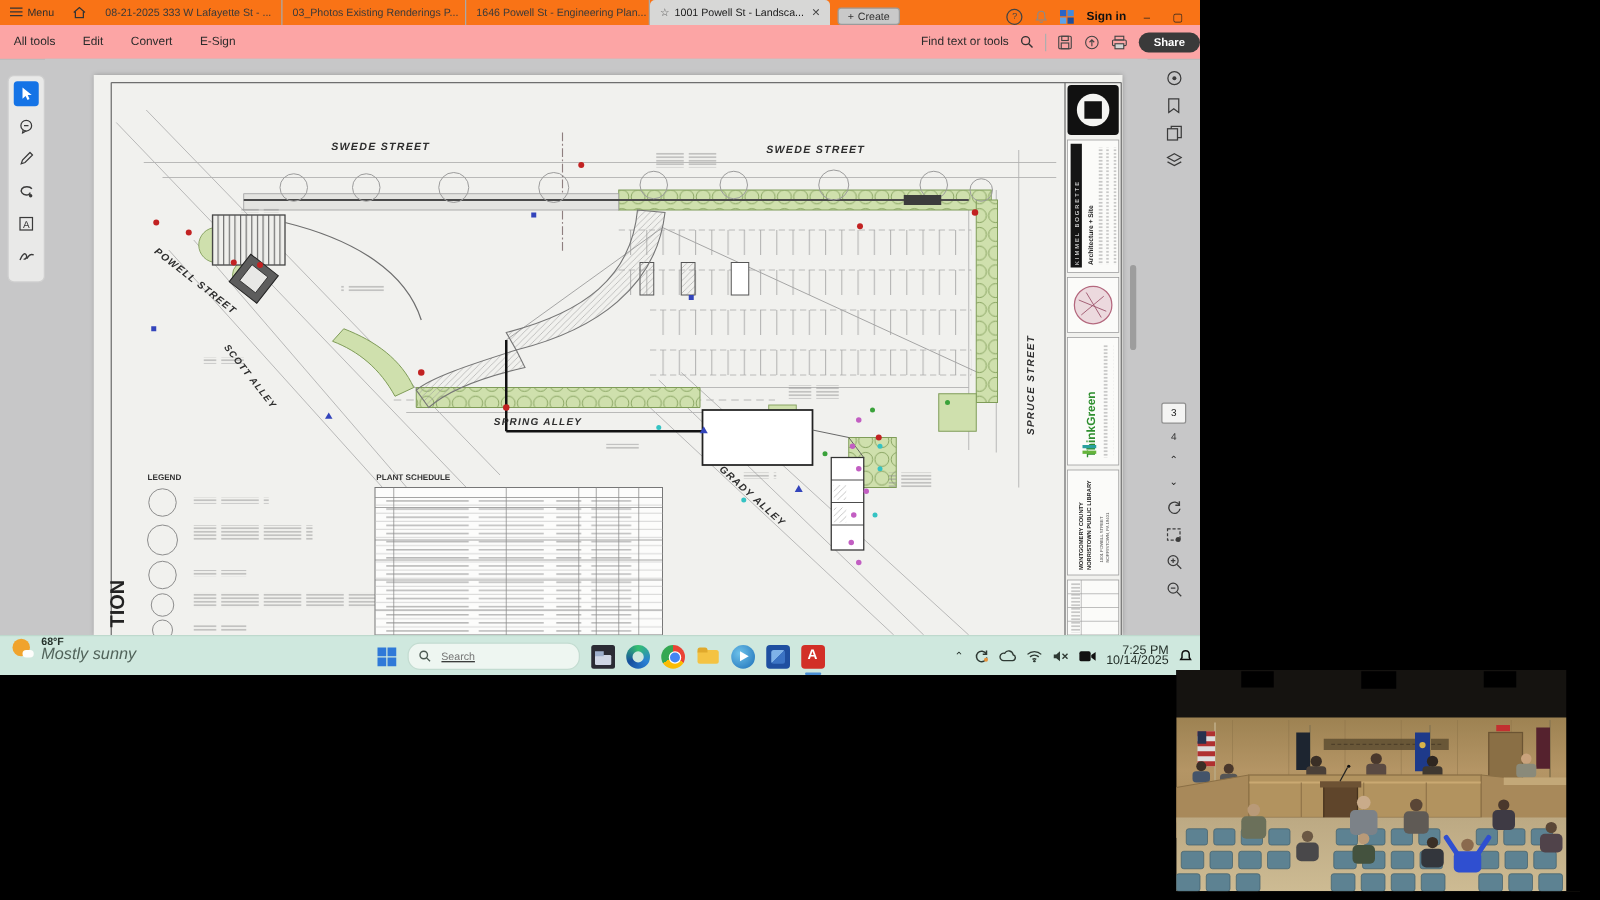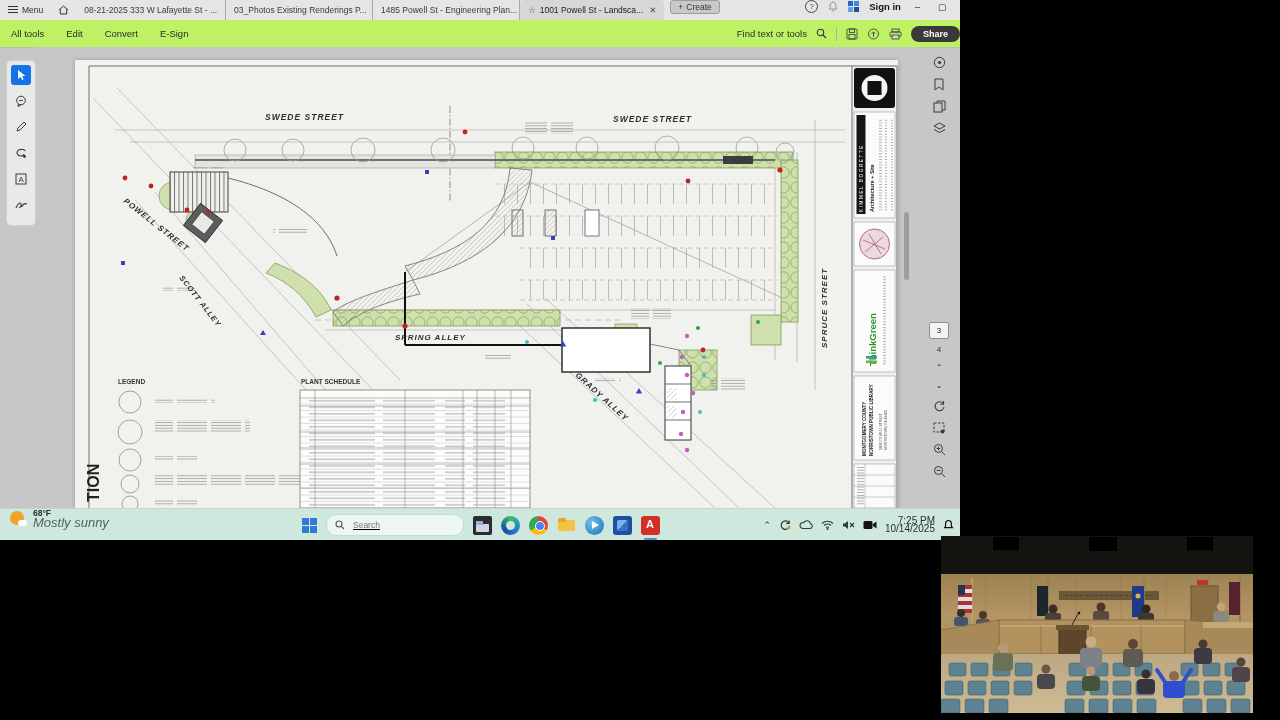--- a/index.html
+++ b/index.html
@@ -1,33 +1,33 @@
 <!DOCTYPE html>
 <html><head>
 <meta charset="utf-8">
 <style>
   html,body{margin:0;padding:0;background:#000;}
   body{font-family:"Liberation Sans",sans-serif;-webkit-font-smoothing:antialiased;}
   .stage{position:relative;width:1280px;height:720px;background:#000;overflow:hidden;}
   
   .screen{position:absolute;left:0;top:0;width:960px;height:540px;background:#c7c7c8;overflow:hidden;}
   
-  .tabbar{position:absolute;left:0;top:0;width:984px;height:20px;background:#e5e5e5;display:flex;align-items:flex-start;font-size:8.5px;color:#2e2e2e;}
+  .tabbar{position:absolute;left:0;top:0;width:984px;height:20px;background:#f97316;display:flex;align-items:flex-end;font-size:8.5px;color:#2e2e2e;}
   .menu-btn{display:flex;align-items:center;gap:4px;padding:0 8px;height:100%;}
   .hamb{width:10px;height:8px;display:inline-block;position:relative;}
   .hamb span{position:absolute;left:0;width:10px;height:1.2px;background:#333;}
   .home-btn{padding:0 7px;height:100%;display:flex;align-items:center;}
   .tab{height:100%;display:flex;align-items:center;padding:0 8px;border-right:1px solid #a9a9a9;max-width:128px;white-space:nowrap;overflow:hidden;color:#3a3a3a;}
   .tab.active{background:#d7d7d6;border-right:none;border-radius:4px 4px 0 0;color:#1a1a1a;gap:4px;}
   .create-btn{margin-left:6px;display:flex;align-items:center;gap:3px;border:1px solid #9b9b9b;border-radius:3px;padding:1px 7px;background:#c9c9c9;font-size:8.5px;color:#333;}
   .tb-right{margin-left:auto;display:flex;align-items:center;gap:10px;padding-right:8px;}
   .signin{font-weight:bold;font-size:9.5px;color:#111;}
   .winctl{font-size:9px;color:#222;padding:0 4px;}
   
-  .toolbar{position:absolute;left:0;top:20px;width:960px;height:27px;background:#bef264;display:flex;align-items:center;font-size:9.5px;color:#2b2b2b;border-bottom:1px solid #bcbcbc;justify-content:center;}
+  .toolbar{position:absolute;left:0;top:20px;width:960px;height:27px;background:#fca5a5;display:flex;align-items:center;font-size:9.5px;color:#2b2b2b;border-bottom:1px solid #bcbcbc;justify-content:center;}
   .tool-item{padding:0 11px;}
   .tool-right{margin-left:auto;display:flex;align-items:center;gap:9px;}
   .share-pill{background:#3a3a3a;color:#fff;border-radius:10px;padding:3px 12px;font-size:9px;font-weight:bold;}
   
   .leftrail{position:absolute;left:6px;top:60px;width:28px;height:160px;background:#e9e9e8;border:1px solid #cfcfcf;border-radius:5px;display:flex;flex-direction:column;align-items:center;padding-top:4px;gap:6px;}
   .lricon{width:20px;height:20px;display:flex;align-items:center;justify-content:center;border-radius:3px;}
   .lricon.sel{background:#1473e6;}
   
   .rightrail{position:absolute;right:0;top:47px;width:42px;height:461px;display:flex;flex-direction:column;align-items:center;color:#333;}
   .rricon{margin-top:9px;}
@@ -79,21 +79,21 @@
             <path d="M1 5 L5.5 1 L10 5 M2.3 4.4 V9 H8.7 V4.4" fill="none" stroke="#333" stroke-width="1"></path>
           </svg>
       </div>
       <div class="tab" style="max-width:136px">
           <span>08-21-2025 333 W Lafayette St - ...</span>
         </div>
       <div class="tab" style="max-width:130px">
           <span>03_Photos Existing Renderings P...</span>
         </div>
       <div class="tab" style="max-width:130px">
-          <span>1485 Powell St - Engineering Plan...</span>
+          <span>1646 Powell St - Engineering Plan...</span>
         </div>
       <div class="tab active" style="max-width:140px">
         <span style="color:#555">☆</span>
         <span>1001 Powell St - Landsca...</span>
         <span style="margin-left:2px;color:#444">✕</span>
       </div>
       <div class="create-btn">
         <span>+</span>
         <span>Create</span>
       </div>

